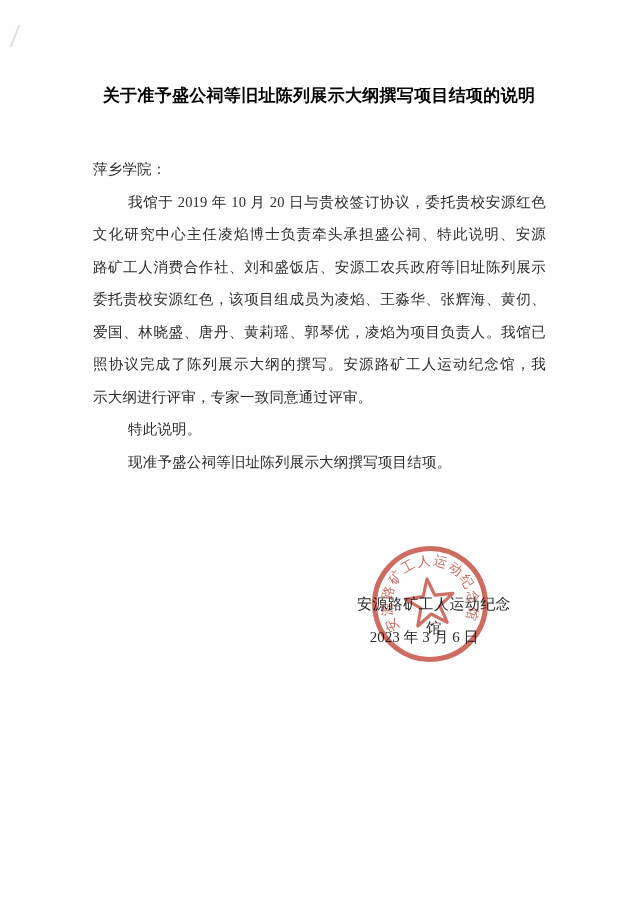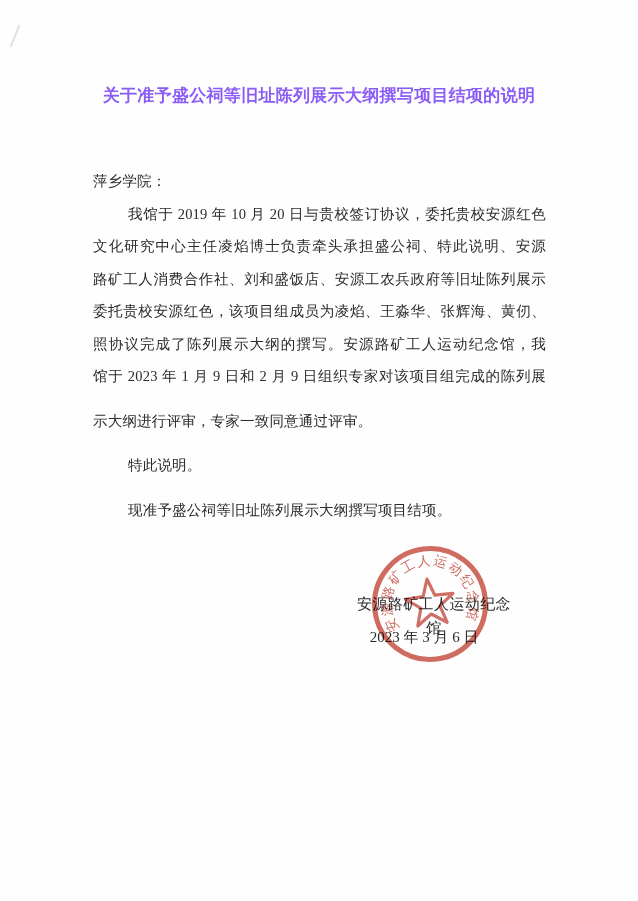--- a/index.html
+++ b/index.html
@@ -38,40 +38,40 @@
   .title {
     position: absolute;
     left: 0;
     top: 84px;
     width: 638px;
     margin: 0;
     font-size: 17px;
     font-weight: bold;
     text-align: center;
     letter-spacing: 0.3px;
-    color: #8b5cf6;
+    color: #000000;
   }
   .body {
     position: absolute;
     left: 93px;
     top: 153px;
     width: 453px;
     font-size: 14.5px;
     letter-spacing: 0.2px;
   }
   .line {
     height: 32.5px;
     line-height: 32.5px;
     text-align: justify;
     text-align-last: justify;
     white-space: normal;
     overflow: hidden;
   }
   .line.indent { text-indent: 35px; }
-  .line.no-stretch { text-align-last: left; margin-top: 12px; }
+  .line.no-stretch { text-align-last: left; }
   .signature {
     position: absolute;
     top: 592px;
     left: 351px;
     width: 166px;
     height: 24px;
     line-height: 24px;
     font-size: 15px;
     letter-spacing: 0.4px;
     text-align: center;
@@ -108,22 +108,22 @@
   <div class="scratch2"></div>
 
   <h1 class="title">关于准予盛公祠等旧址陈列展示大纲撰写项目结项的说明</h1>
 
   <div class="body">
     <div class="line no-stretch">萍乡学院：</div>
     <div class="line indent">我馆于 2019 年 10 月 20 日与贵校签订协议，委托贵校安源红色</div>
     <div class="line">文化研究中心主任凌焰博士负责牵头承担盛公祠、特此说明、安源</div>
     <div class="line">路矿工人消费合作社、刘和盛饭店、安源工农兵政府等旧址陈列展示</div>
     <div class="line">委托贵校安源红色，该项目组成员为凌焰、王淼华、张辉海、黄仞、黄</div>
+    <div class="line">爱国、林晓盛、唐丹、黄莉瑶、郭琴优，凌焰为项目负责人。我馆已</div>
     <div class="line">照协议完成了陈列展示大纲的撰写。安源路矿工人运动纪念馆，我</div>
-    <div class="line">馆于 2023 年 1 月 9 日和 2 月 9 日组织专家对该项目组完成的陈列展</div>
     <div class="line no-stretch">示大纲进行评审，专家一致同意通过评审。</div>
     <div class="line indent no-stretch">特此说明。</div>
     <div class="line indent no-stretch">现准予盛公祠等旧址陈列展示大纲撰写项目结项。</div>
   </div>
 
   <div class="signature">安源路矿工人运动纪念馆</div>
   <div class="sig-date">2023 年 3 月 6 日</div>
 
   <svg class="seal" viewBox="0 0 200 200" xmlns="http://www.w3.org/2000/svg">
     <circle cx="100" cy="100" r="88" fill="none" stroke="#c4493d" stroke-width="8" opacity="0.92"></circle>

